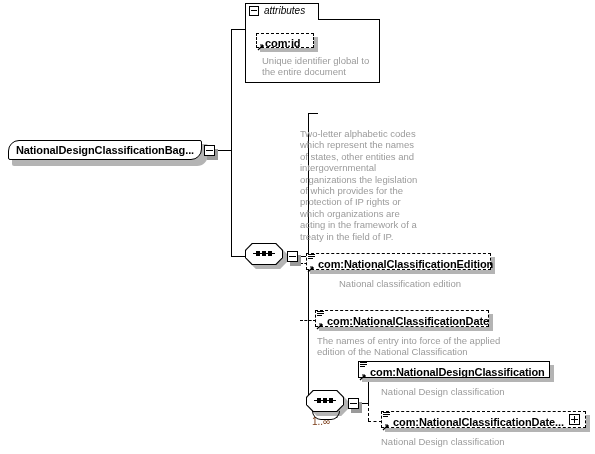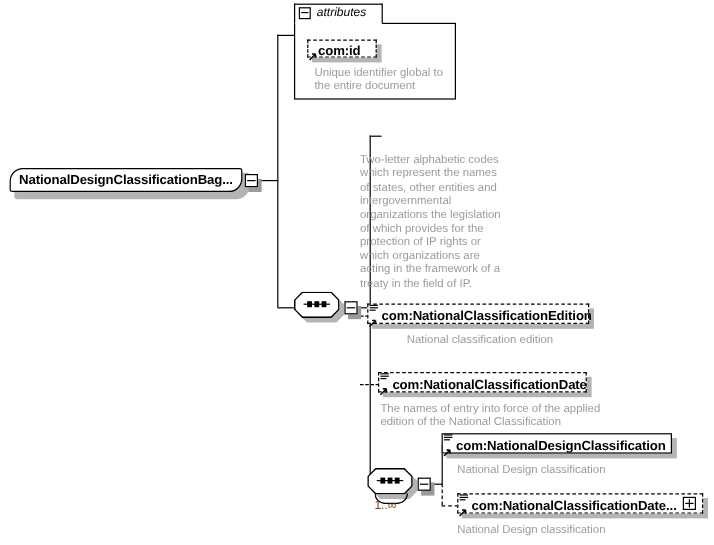--- a/index.html
+++ b/index.html
@@ -431,21 +431,21 @@
     <div class="seq-bar"></div>
     <div class="seq-dot d1"></div>
     <div class="seq-dot d2"></div>
     <div class="seq-dot d3"></div>
   </div>
   <div class="card-arc" style="left:312px; top:411px;"></div>
   <div class="card-label" style="left:312px; top:416px;">1..∞</div>
   <div class="toggle-shadow" style="left:351px; top:402px;"></div>
   <div class="toggle" style="left:348px; top:398px;"></div>
 
-  <div class="node" style="left:368px; top:361px; width:178px; height:21px;text-decoration:underline;">
+  <div class="node" style="left:358px; top:361px; width:178px; height:21px;text-decoration:underline;">
     <div class="shadow" style="width:192px; height:17px;"></div>
     <div class="nbox" style="width:192px; height:17px;"></div>
     <div class="glyph-lines">
         <i></i>
         <i></i>
         <i></i>
       </div>
     <svg class="glyph-arrow" viewBox="0 0 8 8">
       <path d="M1 7 L6 2 M6 2 L3 2 M6 2 L6 5" stroke="#000" stroke-width="1.2" fill="none"></path>
     </svg>

